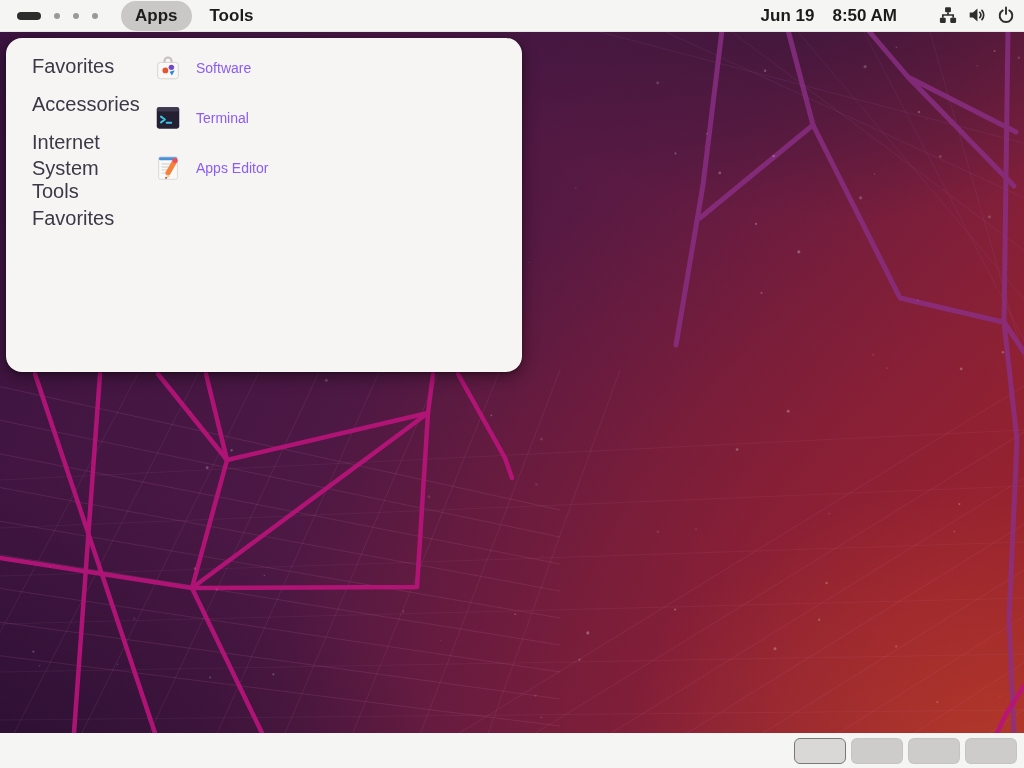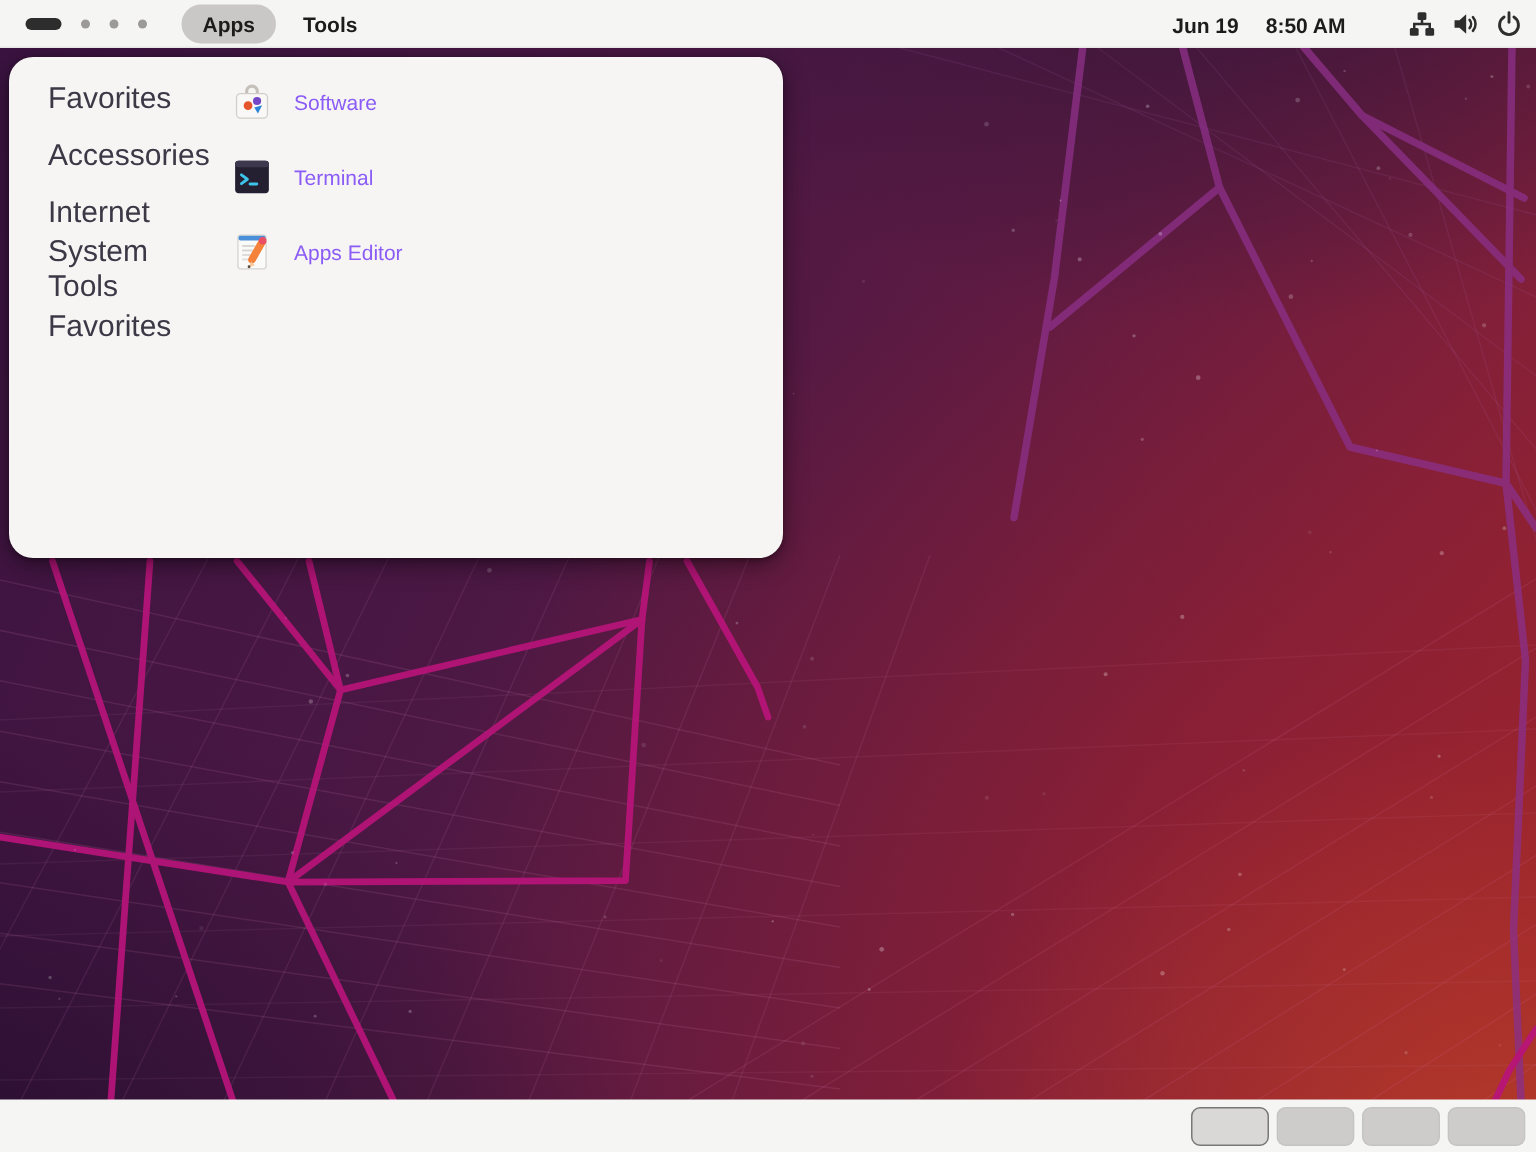--- a/index.html
+++ b/index.html
@@ -17,29 +17,29 @@
       radial-gradient(860px 640px at -6% 112%, rgba(28,12,42,.85), rgba(28,12,42,0) 62%),
       linear-gradient(115deg, #3a1340 0%, #4c1844 38%, #611b42 58%, #7e1f3b 78%, #93232f 94%, #9a262d 100%);
   }
   .mesh { position:absolute; left:0; top:0; z-index:1; pointer-events:none; }
 
   
   .topbar {
     position:absolute; left:0; top:0; width:1024px; height:32px; z-index:5;
     background:#f5f5f4; display:flex; align-items:center;
     border-bottom:1px solid rgba(0,0,0,.06);
-    color:#1c1c1c; font-size:14px; font-weight:700;
+    color:#1c1c1c; font-size:17px; font-weight:700;
   }
   .ws-indicator { display:flex; align-items:center; gap:13px; margin-left:17px; }
   .ws-pill { width:24px; height:8px; border-radius:4px; background:#2d2d2d; }
   .ws-dot { width:6px; height:6px; border-radius:50%; background:#9c9a98; }
   .menu-btn { padding:5px 14px; border-radius:15px; cursor:default; }
   .menu-btn.apps { margin-left:23px; background:#c9c8c6; }
   .menu-btn.places { margin-left:4px; }
-  .tb-right { margin-left:auto; display:flex; align-items:flex-end; }
+  .tb-right { margin-left:auto; display:flex; align-items:flex-start; }
   .clock { display:flex; gap:18px; }
   .tb-icons { display:flex; align-items:center; gap:11px; margin-left:42px; margin-right:9px; }
   .tb-icons svg { display:block; }
 
   
   .apps-panel {
     position:absolute; left:6px; top:38px; width:516px; height:334px; z-index:4;
     background:#f6f5f4; border-radius:16px;
     box-shadow:0 4px 16px rgba(0,0,0,.45), 0 1px 3px rgba(0,0,0,.3);
   }

